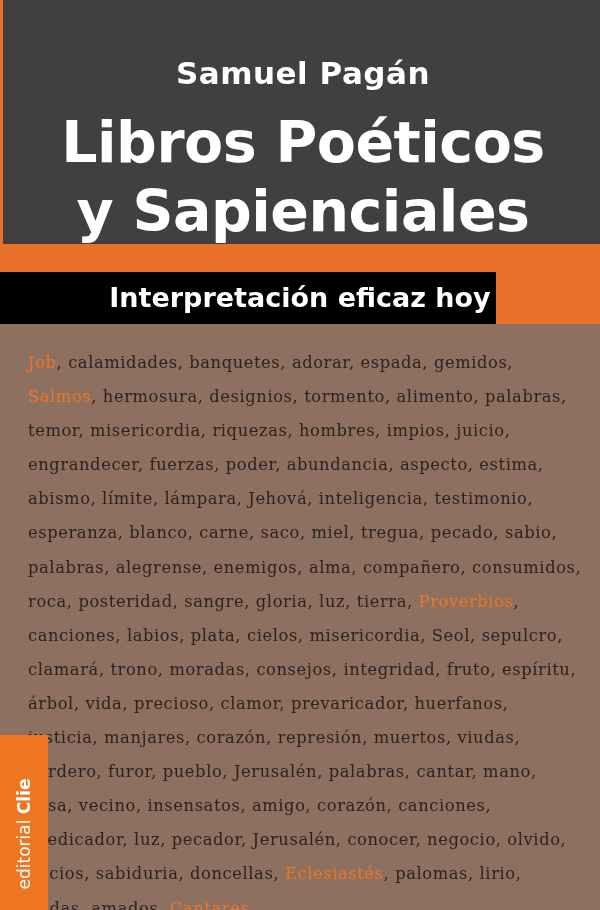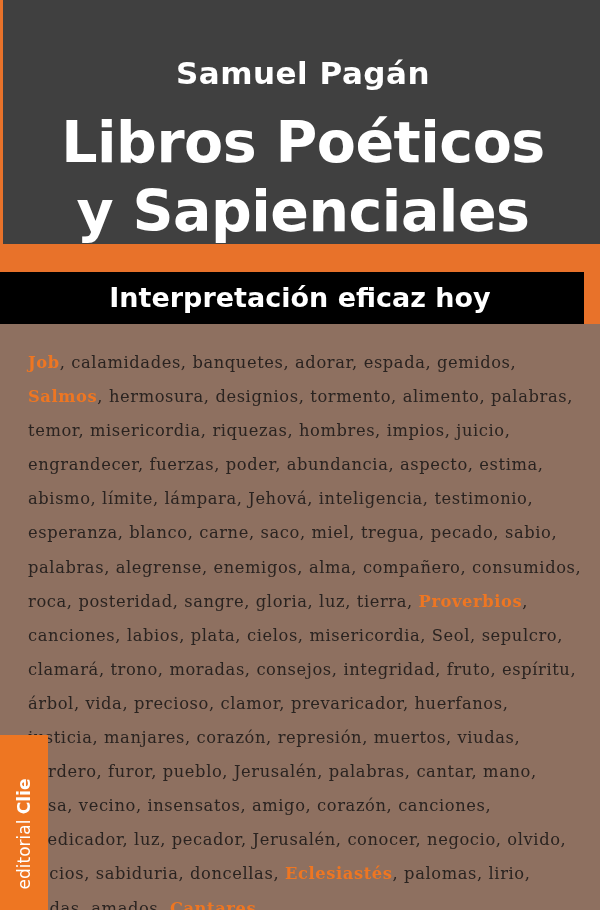--- a/index.html
+++ b/index.html
@@ -56,21 +56,21 @@
   }
   .title .line2 {
     display: block;
     text-align: center;
   }
   
   .subtitle-band {
     position: absolute;
     left: 0;
     top: 272px;
-    width: 584px;
+    width: 496px;
     height: 52px;
     background: #000000;
   }
   .subtitle {
     position: absolute;
     left: 0;
     top: 0;
     width: 600px;
     height: 52px;
     line-height: 52px;
@@ -96,21 +96,21 @@
     width: 555px;
     color: #2A2320;
     font-family: "DejaVu Serif", serif;
     font-size: 16.3px;
     line-height: 34.1px;
     letter-spacing: 0.6px;
     white-space: normal;
   }
   .word-inner .hl {
     color: #EE7622;
-    font-weight: bold;
+    font-weight: normal;
   }
   
   .spine {
     position: absolute;
     left: 0;
     top: 735px;
     width: 48px;
     height: 175px;
     background: #EE7622;
   }

